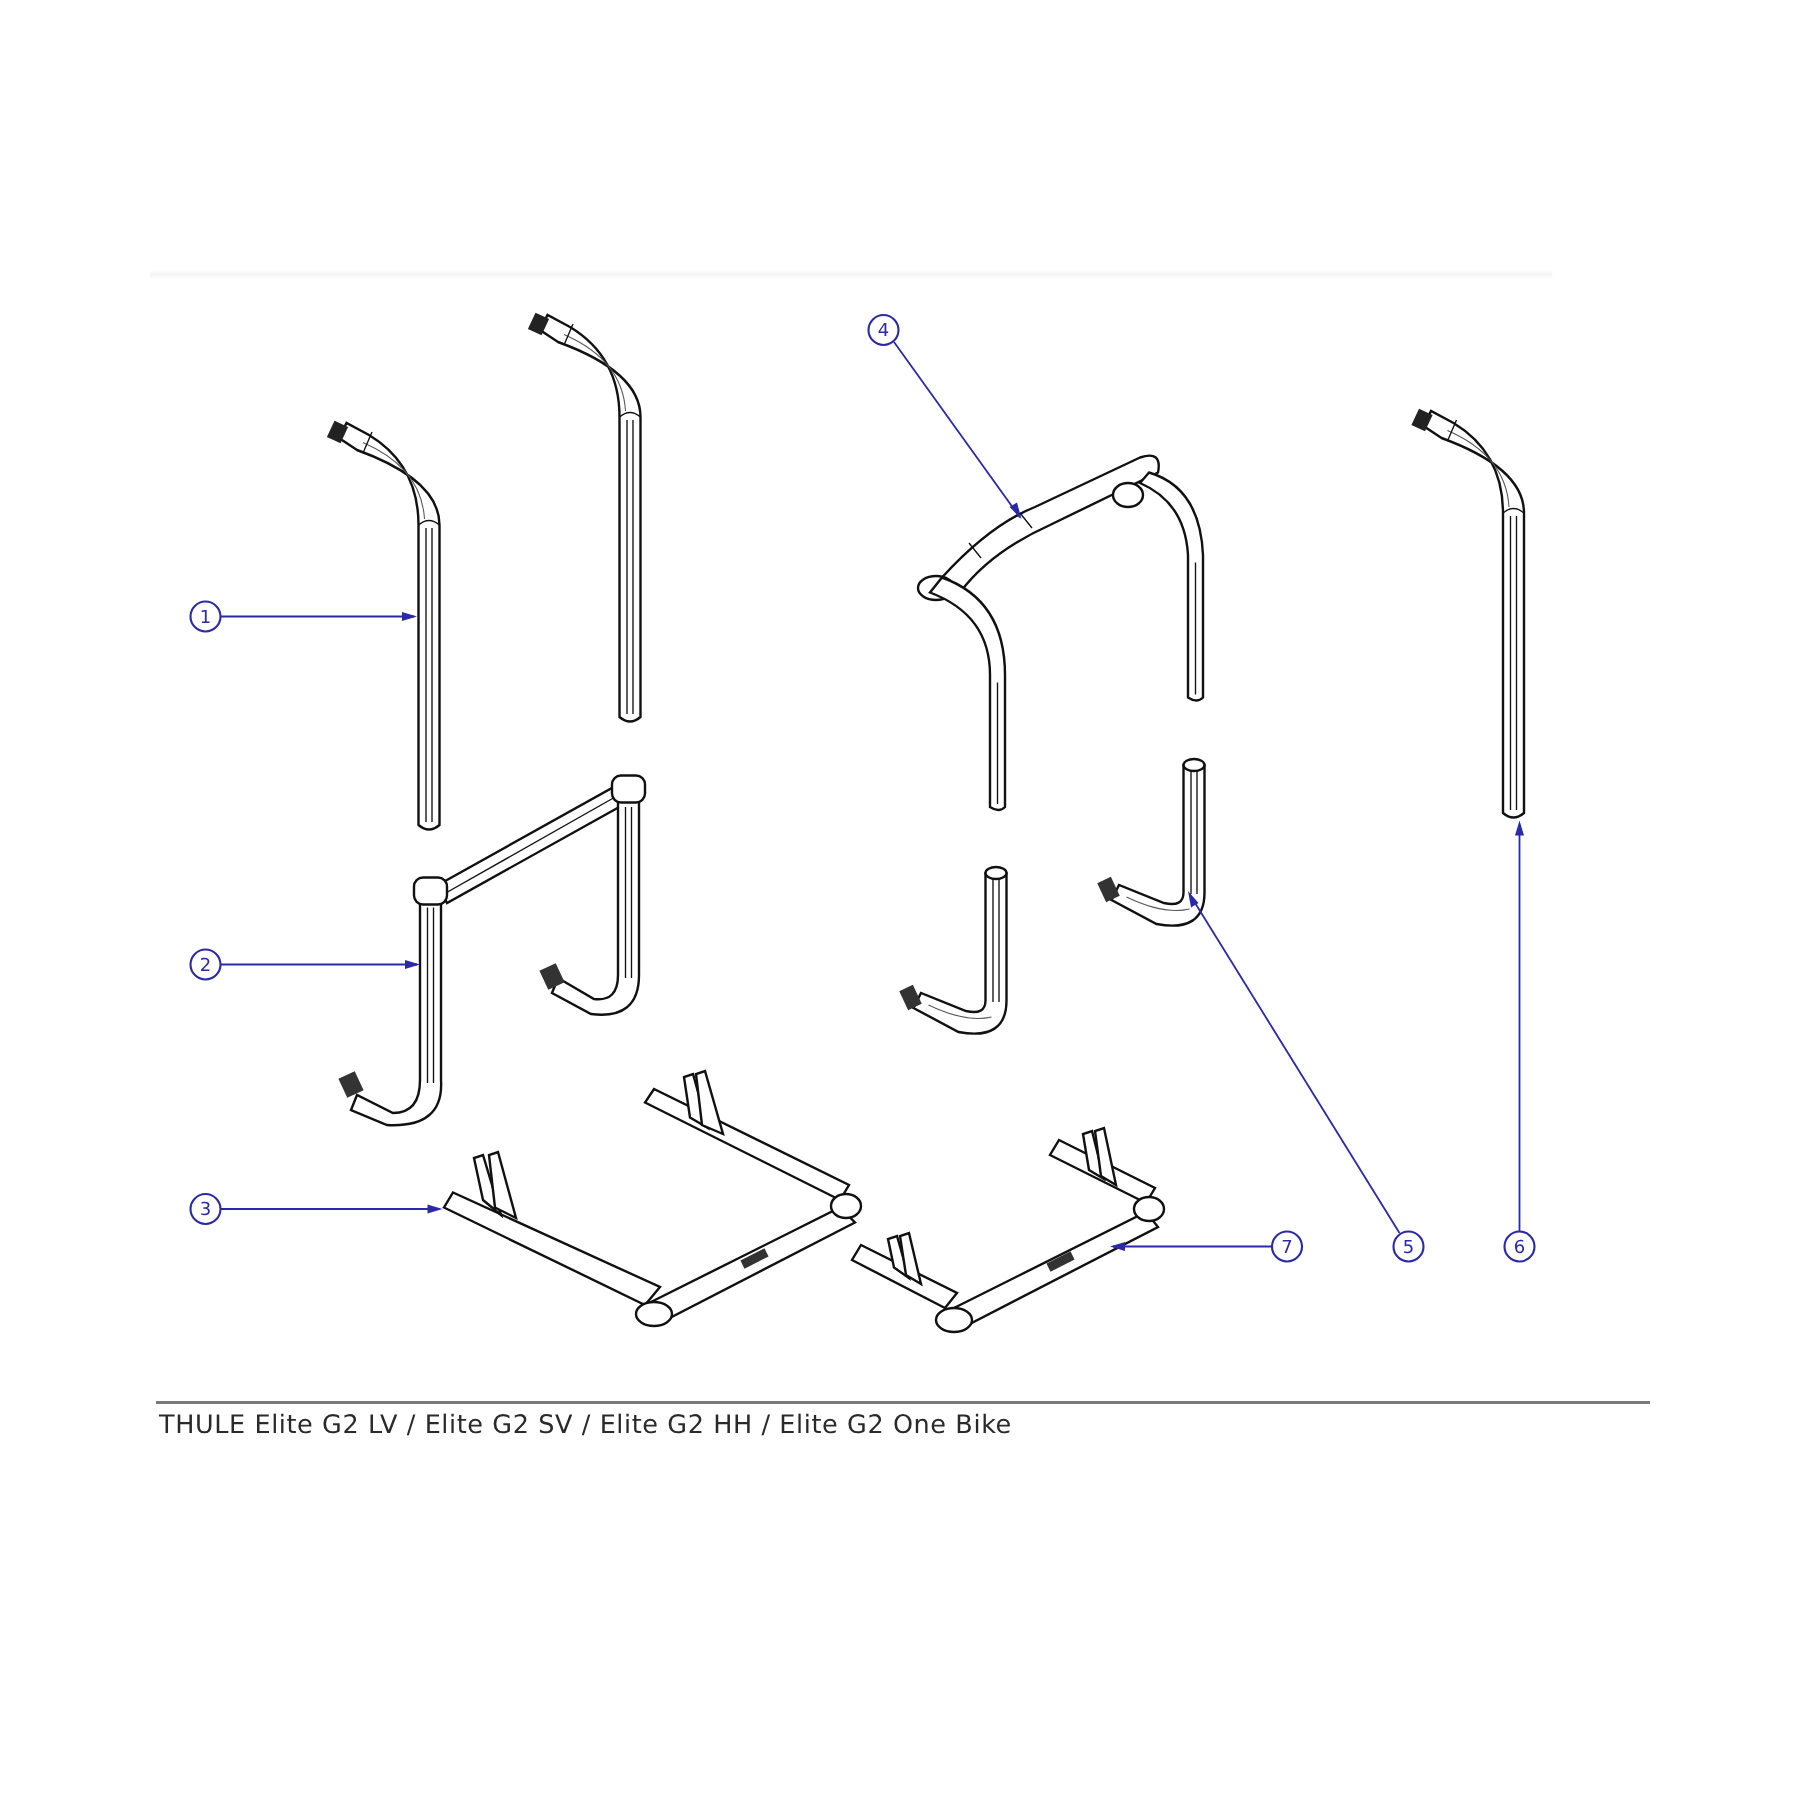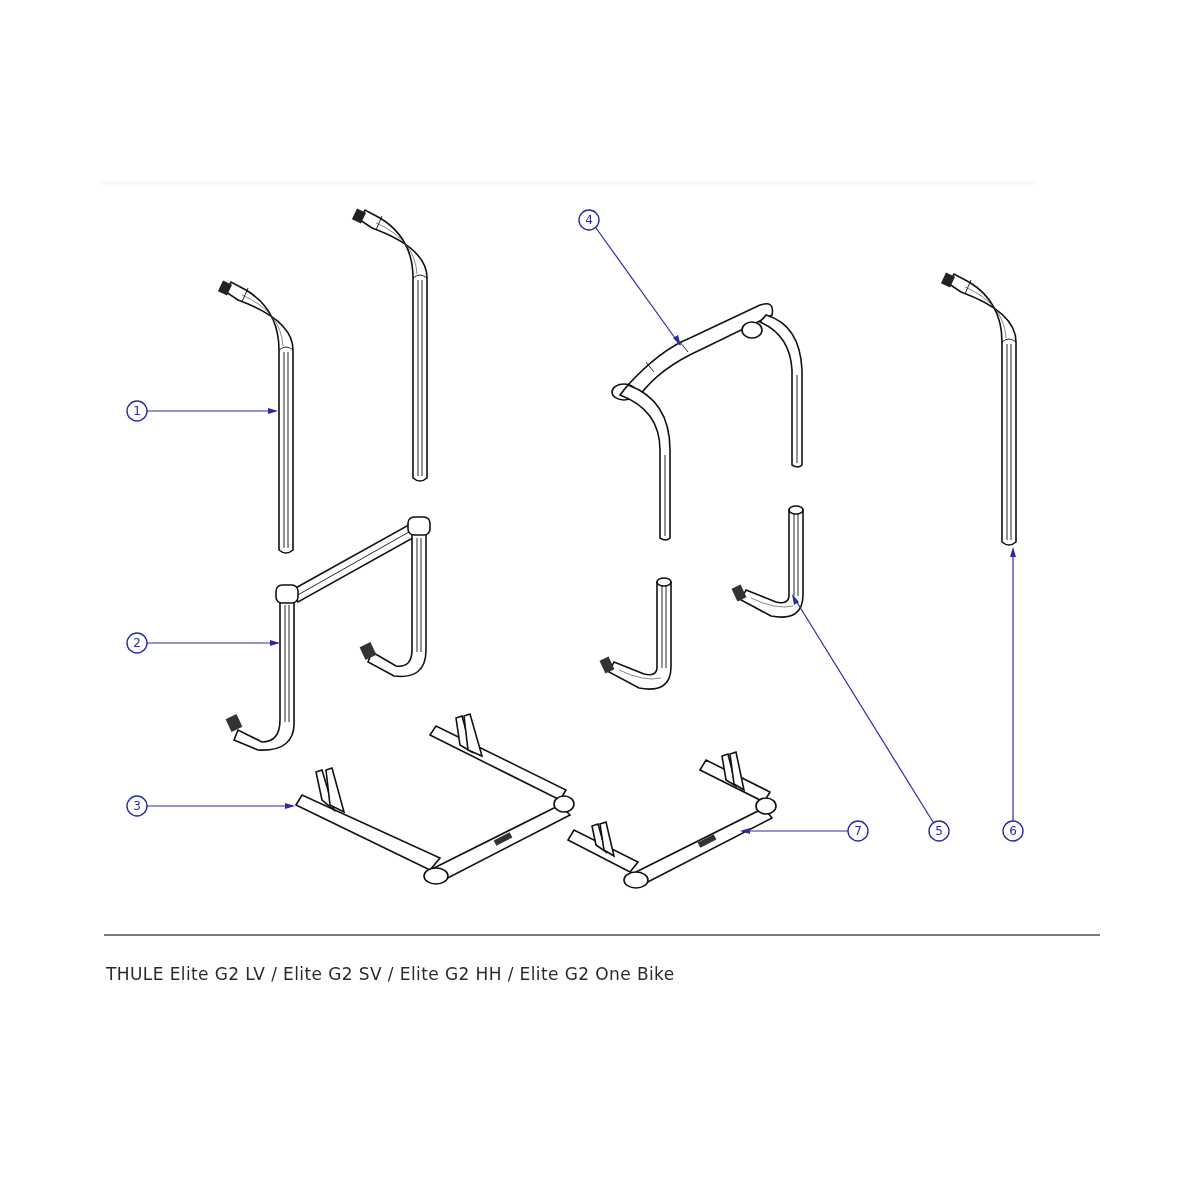--- a/index.html
+++ b/index.html
@@ -3,21 +3,21 @@
 <meta charset="utf-8">
 <style>
   html, body { margin: 0; padding: 0; background: #ffffff; }
   body { width: 1200px; height: 1200px; position: relative; overflow: hidden;
          font-family: "DejaVu Sans", sans-serif; }
   .topband { position: absolute; left: 100px; top: 180px; width: 935px; height: 6px;
              background: linear-gradient(#ffffff, #f4f4f4, #ffffff); }
   svg.drawing { position: absolute; left: 0; top: 0; }
   .rule { position: absolute; left: 104px; top: 934px; width: 996px; height: 2px; background: #7a7a7a; }
   .caption { position: absolute; left: 106px; top: 940px; font-size: 17px; color: #2a2a2a;
-             letter-spacing: 0.4px; white-space: nowrap; margin-top: 24px; }
+             letter-spacing: 0.4px; white-space: nowrap; }
   .tube { fill: #ffffff; stroke: #111; stroke-width: 1.6; }
   .tline { fill: none; stroke: #111; stroke-width: 0.9; }
   .thin { fill: none; stroke: #555; stroke-width: 0.7; }
   .leader { stroke: #2a2aa8; stroke-width: 1.2; fill: none; }
   .bubble { fill: #ffffff; stroke: #2a2aa8; stroke-width: 1.4; }
   .bnum { fill: #2a2aa8; font-family: "DejaVu Sans", sans-serif; font-size: 12px; text-anchor: middle; dominant-baseline: central; }
   .arrow { fill: #2a2aa8; }
 </style>
 </head>
 <body>

